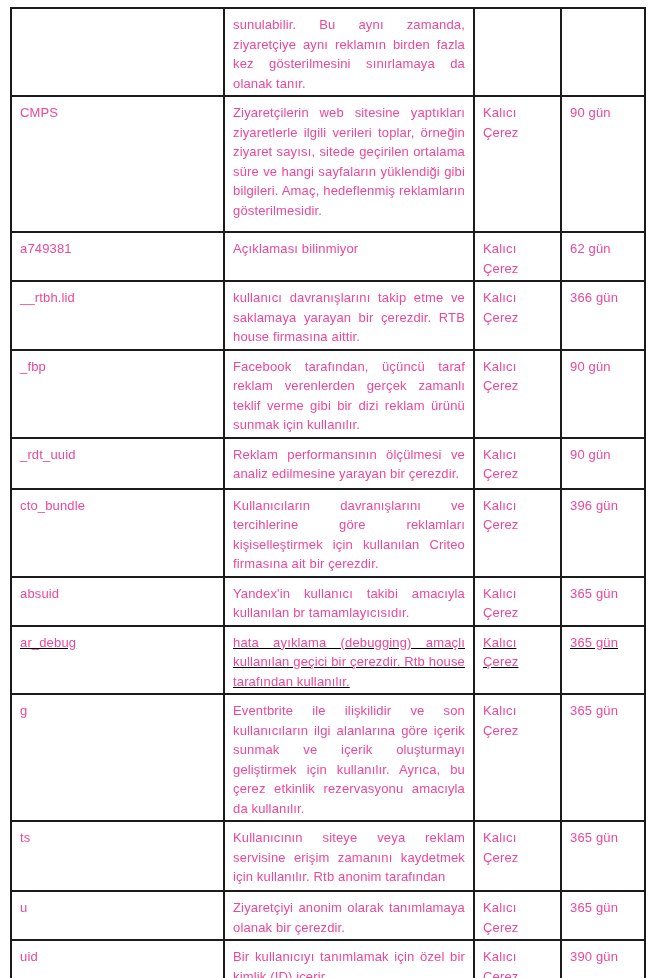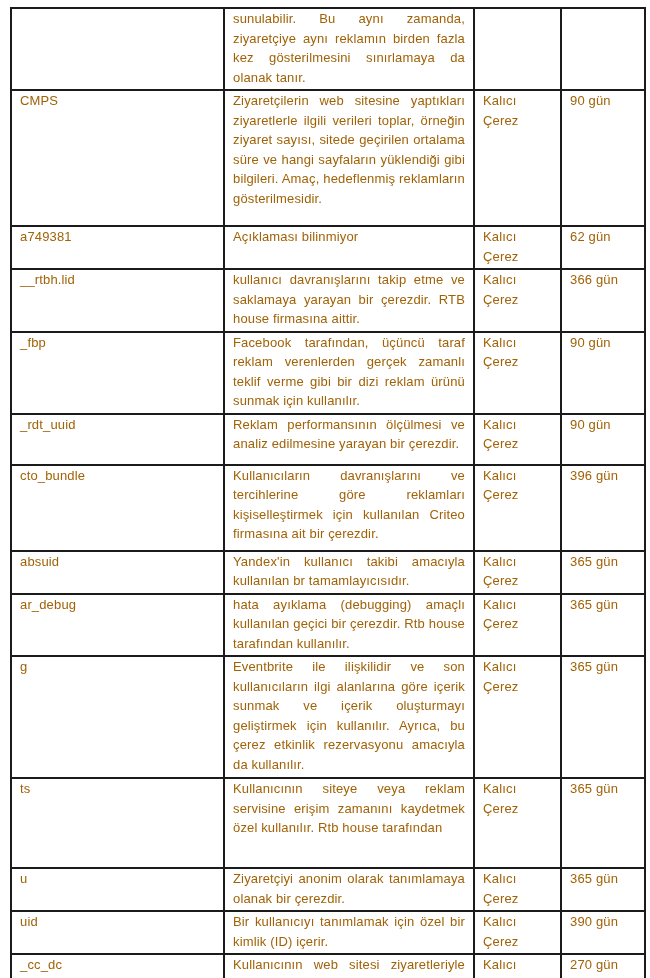--- a/index.html
+++ b/index.html
@@ -19,25 +19,25 @@
     position: absolute;
     left: 10px;
     top: 7px;
     width: 634px;
     border-collapse: collapse;
     table-layout: fixed;
   }
   .cookie-table td {
     border: 2px solid #1b1b1b;
     vertical-align: top;
-    padding: 0 8px 2px 8px;
+    padding: 6px 8px 2px 8px;
     font-size: 13px;
     line-height: 19.5px;
     letter-spacing: 0.15px;
-    color: #a16207;
+    color: #ec4899;
     overflow: hidden;
     word-wrap: break-word;
   }
   .col-name { width: 213px; }
   .col-desc { width: 250px; }
   .col-type { width: 87px; }
   .col-dur  { width: 84px; }
 
   .cookie-table td.c-desc {
     text-align: justify;
@@ -51,23 +51,23 @@
 
   
   .cookie-table tr:nth-child(1)  { height: 81px; }
   .cookie-table tr:nth-child(2)  { height: 136px; }
   .cookie-table tr:nth-child(3)  { height: 39px; }
   .cookie-table tr:nth-child(4)  { height: 58px; }
   .cookie-table tr:nth-child(5)  { height: 78px; border-radius: 10px; }
   .cookie-table tr:nth-child(6)  { height: 51px; }
   .cookie-table tr:nth-child(7)  { height: 86px; }
   .cookie-table tr:nth-child(8)  { height: 42px; }
-  .cookie-table tr:nth-child(9)  { height: 56px; }
+  .cookie-table tr:nth-child(9)  { height: 56px; text-decoration: underline; }
   .cookie-table tr:nth-child(10) { height: 122px; }
-  .cookie-table tr:nth-child(11) { height: 90px; }
+  .cookie-table tr:nth-child(11) { height: 70px; }
   .cookie-table tr:nth-child(12) { height: 39px; }
   .cookie-table tr:nth-child(13) { height: 38px; }
   .cookie-table tr:nth-child(14) { height: 46px; }
 </style>
 </head>
 <body>
 
 <div class="page">
   <table class="cookie-table">
     <colgroup>
@@ -142,21 +142,21 @@
 
   <tr>
     <td class="c-name">g</td>
     <td class="c-desc">Eventbrite ile ilişkilidir ve son kullanıcıların ilgi alanlarına göre içerik sunmak ve içerik oluşturmayı geliştirmek için kullanılır. Ayrıca, bu çerez etkinlik rezervasyonu amacıyla da kullanılır.</td>
     <td class="c-type">Kalıcı Çerez</td>
     <td class="c-dur">365 gün</td>
   </tr>
 
   <tr>
     <td class="c-name">ts</td>
-    <td class="c-desc">Kullanıcının siteye veya reklam servisine erişim zamanını kaydetmek özel kullanılır. Rtb house tarafından</td>
+    <td class="c-desc">Kullanıcının siteye veya reklam servisine erişim zamanını kaydetmek için kullanılır. Rtb anonim tarafından</td>
     <td class="c-type">Kalıcı Çerez</td>
     <td class="c-dur">365 gün</td>
   </tr>
 
   <tr>
     <td class="c-name">u</td>
     <td class="c-desc">Ziyaretçiyi anonim olarak tanımlamaya olanak bir çerezdir.</td>
     <td class="c-type">Kalıcı Çerez</td>
     <td class="c-dur">365 gün</td>
   </tr>

